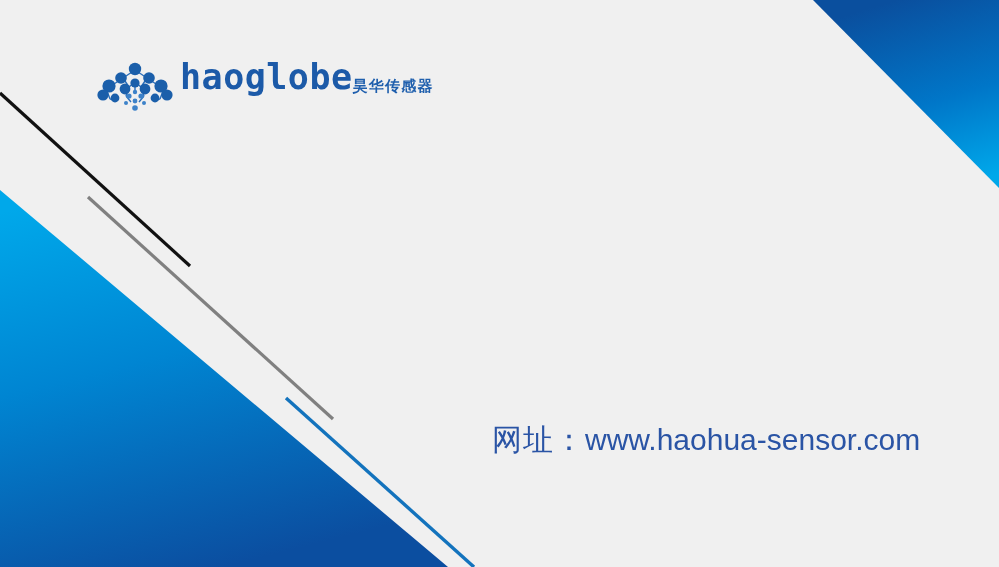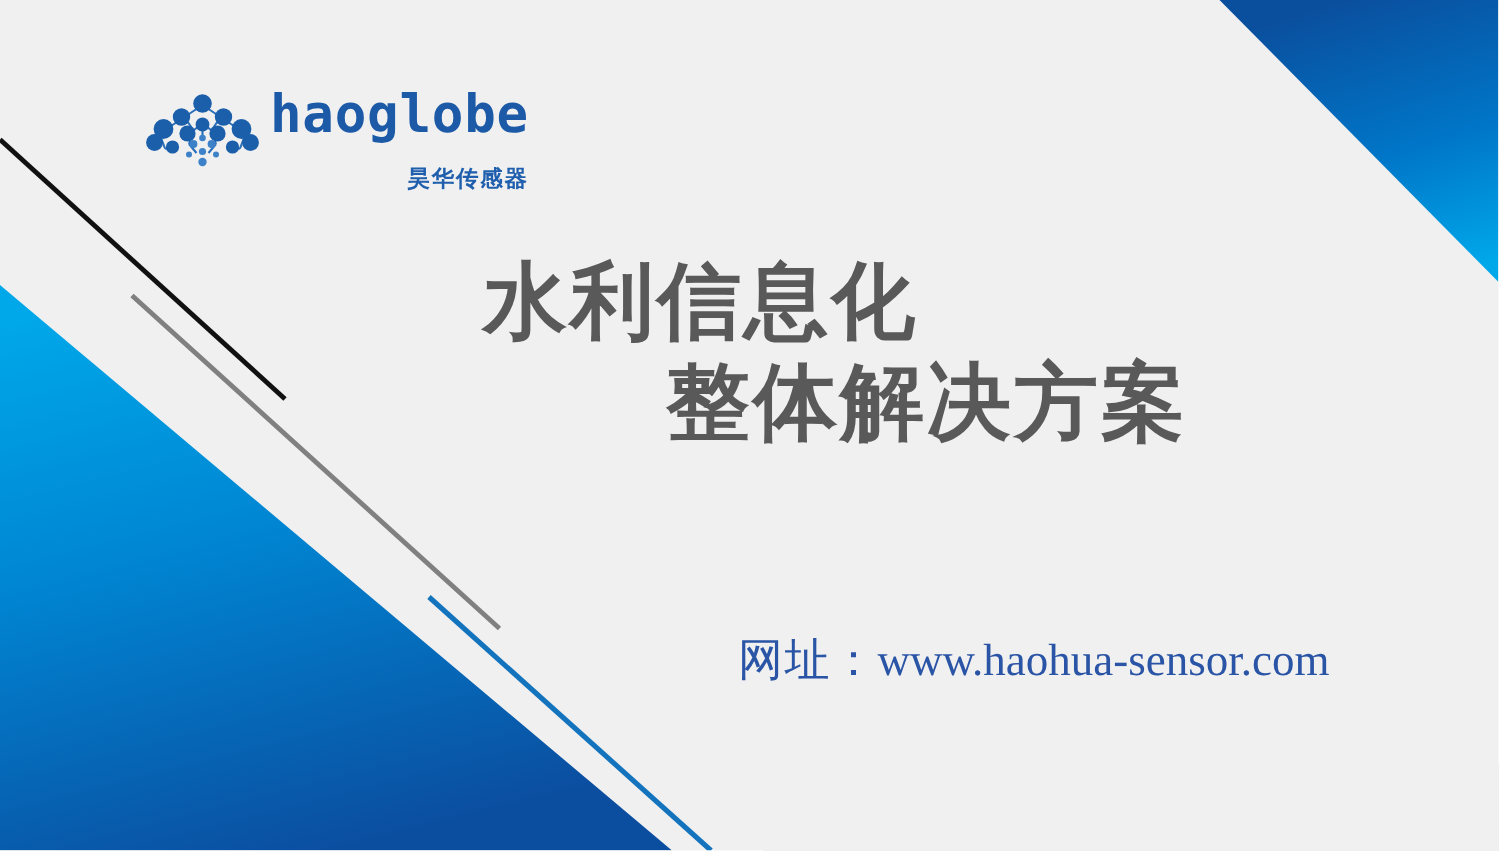--- a/index.html
+++ b/index.html
@@ -35,21 +35,21 @@
     align-items: flex-start;
     height: 62px;
   }
   .logo-mark {
     width: 78px;
     height: 56px;
     flex: none;
   }
   .logo-text-wrap {
     display: flex;
-    flex-direction: column;
+    flex-direction: row;
     align-items: flex-end;
     margin-left: 6px;
     padding-top: 2px;
   }
   .logo-wordmark {
     font-family: "DejaVu Sans Mono", "Liberation Mono", monospace;
     font-size: 35px;
     font-weight: 700;
     line-height: 0.98;
     color: #1c5aa8;
@@ -94,21 +94,21 @@
     font-size: 30px;
     color: #2a54a5;
     white-space: nowrap;
     letter-spacing: 0.5px;
   }
   .website .label {
     letter-spacing: 1px;
     margin-left: 36px;
   }
   .website .url {
-    font-family: Liberation Serif, serif;
+    font-family: Liberation Sans, sans-serif;
     letter-spacing: 0px;
   }
 </style>
 </head>
 <body>
 
 <div class="slide">
 
   <svg class="geo-layer" viewBox="0 0 999 567">
     <defs>
@@ -167,22 +167,18 @@
         <circle cx="39" cy="43" r="2.4"></circle>
         <circle cx="39" cy="50" r="2.8"></circle>
       </g>
     </svg>
     <div class="logo-text-wrap">
       <div class="logo-wordmark">haoglobe</div>
       <div class="logo-subtitle">昊华传感器</div>
     </div>
   </div>
 
-  <div class="title-block">
-    <div class="title-line">水利信息化</div>
-    <div class="title-line indent">整体解决方案</div>
-  </div>
 
   <div class="website">
     <span class="label">网址：</span><span class="url">www.haohua-sensor.com</span>
   </div>
 
 </div>
 
 </body></html>

